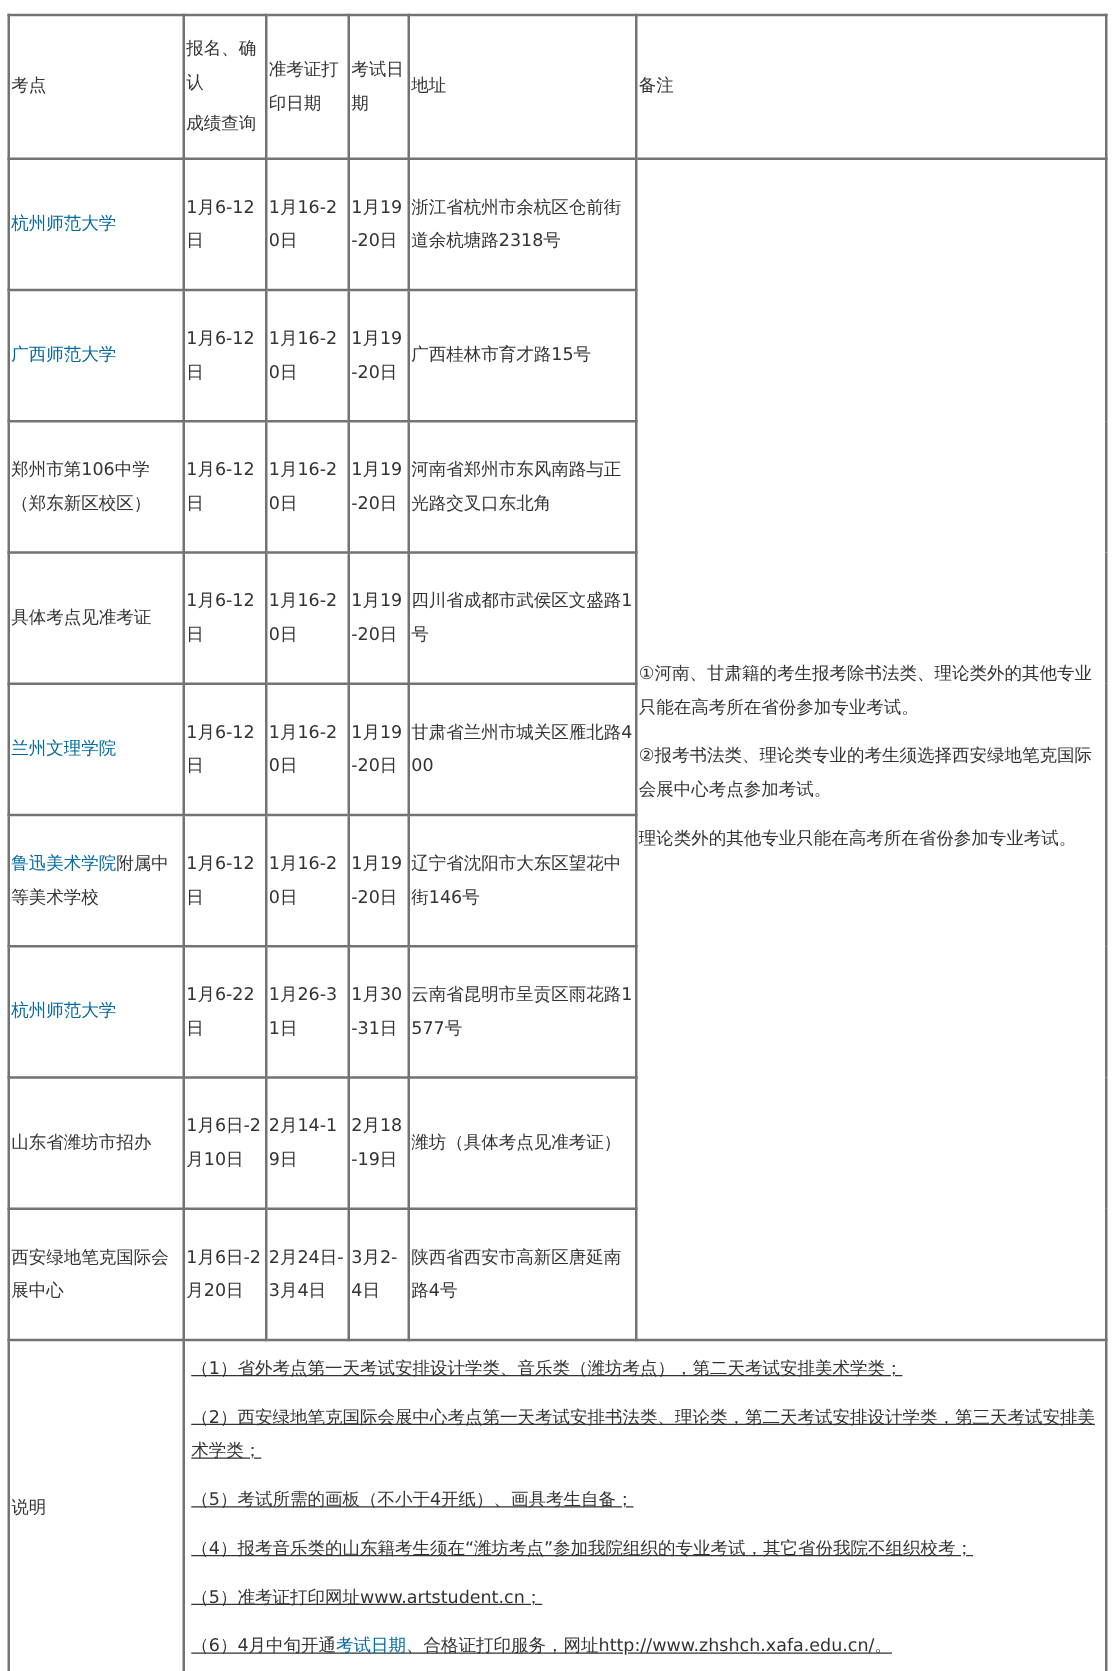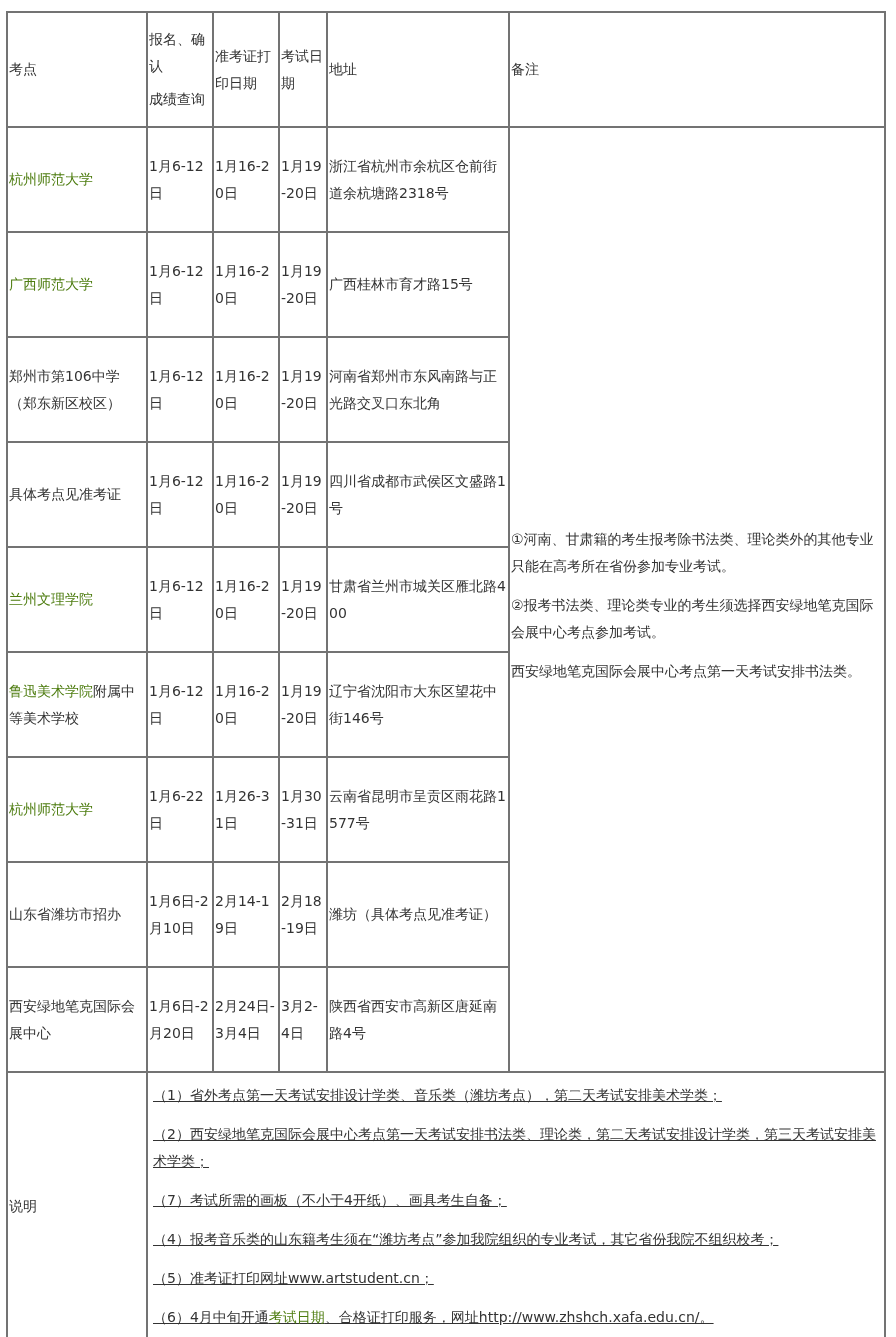--- a/index.html
+++ b/index.html
@@ -17,21 +17,21 @@
     padding: 0 0 0 1px;
     vertical-align: middle;
     word-break: break-all;
     overflow: hidden;
   }
   col.c1 { width: 140px; } col.c2 { width: 66px; } col.c3 { width: 66px; }
   col.c4 { width: 48px; } col.c5 { width: 182px; } col.c6 { width: 376px; }
   tr.head td { height: 113px; }
   tr.site td { height: 103px; }
   tr.notes-row td { height: 267px; }
-  .link { color: #4d7c0f; text-decoration: none; cursor: pointer; }
+  .link { color: #0369a1; text-decoration: none; cursor: pointer; }
   .remark p { margin: 12px 0 11px 0; line-height: 27px; }
   .remark p:last-child { margin-bottom: 0; }
   .notes p { margin: 0; padding: 6px 0 6px 4px; line-height: 27px; text-decoration: underline; }
   .head-line { display: block; }
   .gap { display: block; height: 6px; }
 </style>
 </head>
 <body>
 
 <table class="exam">
@@ -59,21 +59,21 @@
 
     <tr class="site">
       <td><a class="link">杭州师范大学</a></td>
       <td>1月6-12日</td>
       <td>1月16-20日</td>
       <td>1月19-20日</td>
       <td>浙江省杭州市余杭区仓前街道余杭塘路2318号</td>
       <td rowspan="9" class="remark">
         <p>①河南、甘肃籍的考生报考除书法类、理论类外的其他专业只能在高考所在省份参加专业考试。</p>
         <p>②报考书法类、理论类专业的考生须选择西安绿地笔克国际会展中心考点参加考试。</p>
-        <p>西安绿地笔克国际会展中心考点第一天考试安排书法类。</p>
+        <p>理论类外的其他专业只能在高考所在省份参加专业考试。</p>
       </td>
     </tr>
 
     <tr class="site">
       <td><a class="link">广西师范大学</a></td>
       <td>1月6-12日</td>
       <td>1月16-20日</td>
       <td>1月19-20日</td>
       <td>广西桂林市育才路15号</td>
     </tr>
@@ -132,20 +132,20 @@
       <td>2月24日-3月4日</td>
       <td>3月2-4日</td>
       <td>陕西省西安市高新区唐延南路4号</td>
     </tr>
 
     <tr class="notes-row">
       <td>说明</td>
       <td colspan="5" class="notes">
         <p>（1）省外考点第一天考试安排设计学类、音乐类（潍坊考点），第二天考试安排美术学类；</p>
         <p>（2）西安绿地笔克国际会展中心考点第一天考试安排书法类、理论类，第二天考试安排设计学类，第三天考试安排美术学类；</p>
-        <p>（7）考试所需的画板（不小于4开纸）、画具考生自备；</p>
+        <p>（5）考试所需的画板（不小于4开纸）、画具考生自备；</p>
         <p>（4）报考音乐类的山东籍考生须在“潍坊考点”参加我院组织的专业考试，其它省份我院不组织校考；</p>
         <p>（5）准考证打印网址www.artstudent.cn；</p>
         <p><span>（6）4月中旬开通</span><a class="link">考试日期</a><span>、合格证打印服务，网址http://www.zhshch.xafa.edu.cn/。</span></p>
       </td>
     </tr>
   </tbody>
 </table>
 
 </body></html>

